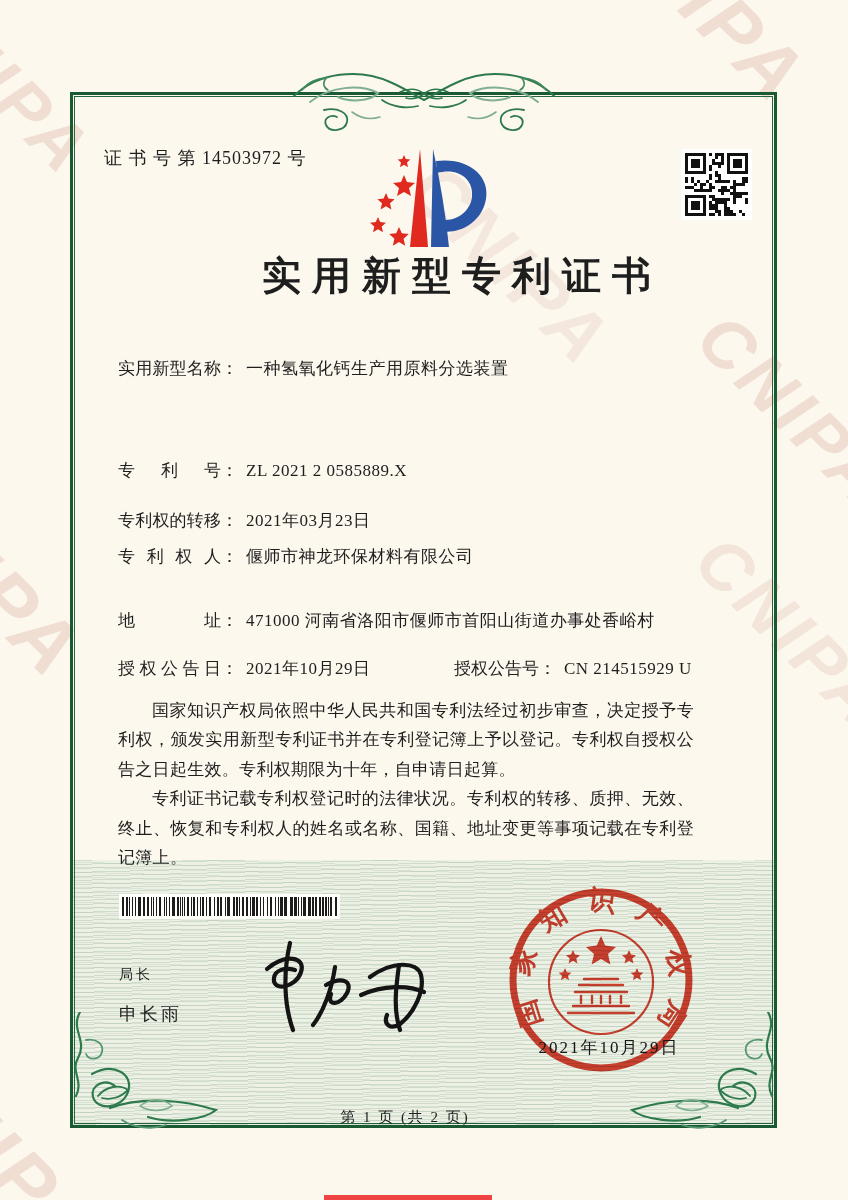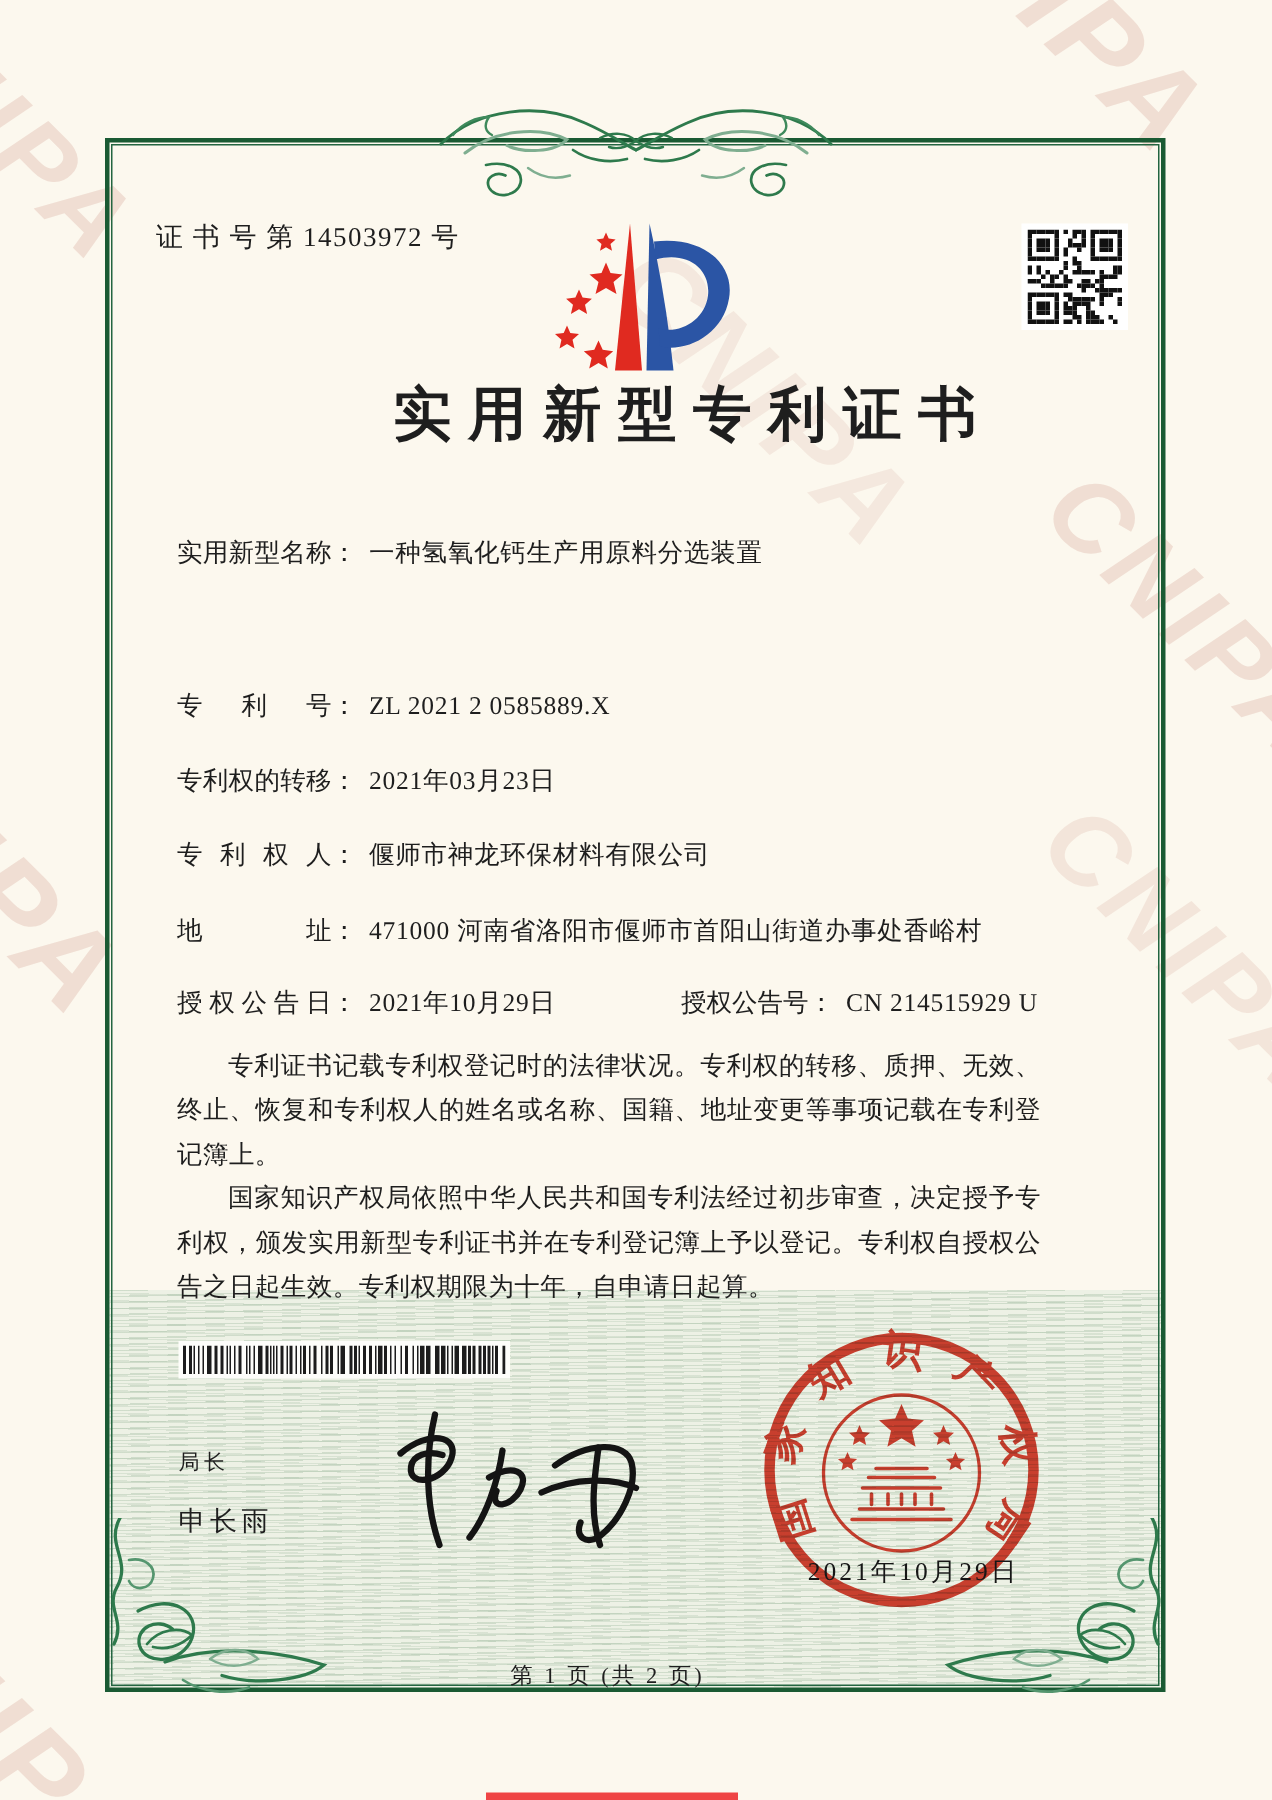--- a/index.html
+++ b/index.html
@@ -362,36 +362,36 @@
 
   <div class="frow" style="top:357px;">
     <span class="flabel">实用新型名称</span><span class="fcolon">：</span><span class="fval">一种氢氧化钙生产用原料分选装置</span>
   </div>
   <div class="frow" style="top:459px;">
     <span class="flabel">专利号</span><span class="fcolon">：</span><span class="fval">ZL 2021 2 0585889.X</span>
   </div>
   <div class="frow" style="top:509px;">
     <span class="flabel">专利权的转移</span><span class="fcolon">：</span><span class="fval">2021年03月23日</span>
   </div>
-  <div class="frow" style="top:558px;">
+  <div class="frow" style="top:545px;">
     <span class="flabel">专利权人</span><span class="fcolon">：</span><span class="fval">偃师市神龙环保材料有限公司</span>
   </div>
   <div class="frow" style="top:609px;">
     <span class="flabel">地址</span><span class="fcolon">：</span><span class="fval">471000 河南省洛阳市偃师市首阳山街道办事处香峪村</span>
   </div>
   <div class="frow" style="top:657px;">
     <span class="flabel">授权公告日</span><span class="fcolon">：</span><span class="fval">2021年10月29日</span>
     <span class="grant2">
       <span>授权公告号</span><span class="fcolon">：</span><span class="fval">CN 214515929 U</span>
     </span>
   </div>
 
   <div class="paras">
+    <p>国家知识产权局依照中华人民共和国专利法经过初步审查，决定授予专利权，颁发实用新型专利证书并在专利登记簿上予以登记。专利权自授权公告之日起生效。专利权期限为十年，自申请日起算。</p>
     <p>专利证书记载专利权登记时的法律状况。专利权的转移、质押、无效、终止、恢复和专利权人的姓名或名称、国籍、地址变更等事项记载在专利登记簿上。</p>
-    <p>国家知识产权局依照中华人民共和国专利法经过初步审查，决定授予专利权，颁发实用新型专利证书并在专利登记簿上予以登记。专利权自授权公告之日起生效。专利权期限为十年，自申请日起算。</p>
   </div>
 
   <div class="barcode-wrap">
     <svg id="barsvg" width="215" height="19">
         <rect x="0" y="0" width="2" height="19" fill="#1c1c1c"></rect>
         <rect x="4" y="0" width="2" height="19" fill="#1c1c1c"></rect>
         <rect x="7" y="0" width="1" height="19" fill="#1c1c1c"></rect>
         <rect x="10" y="0" width="1" height="19" fill="#1c1c1c"></rect>
         <rect x="13" y="0" width="1" height="19" fill="#1c1c1c"></rect>
         <rect x="16" y="0" width="3" height="19" fill="#1c1c1c"></rect>

